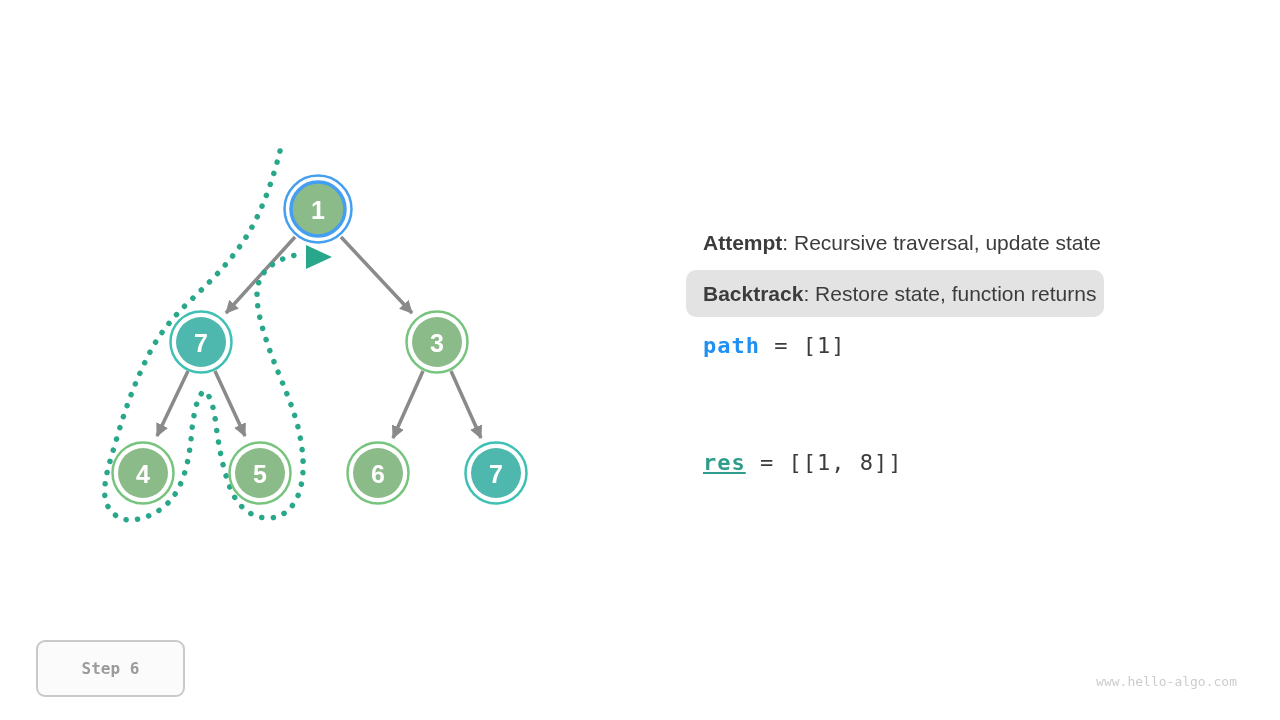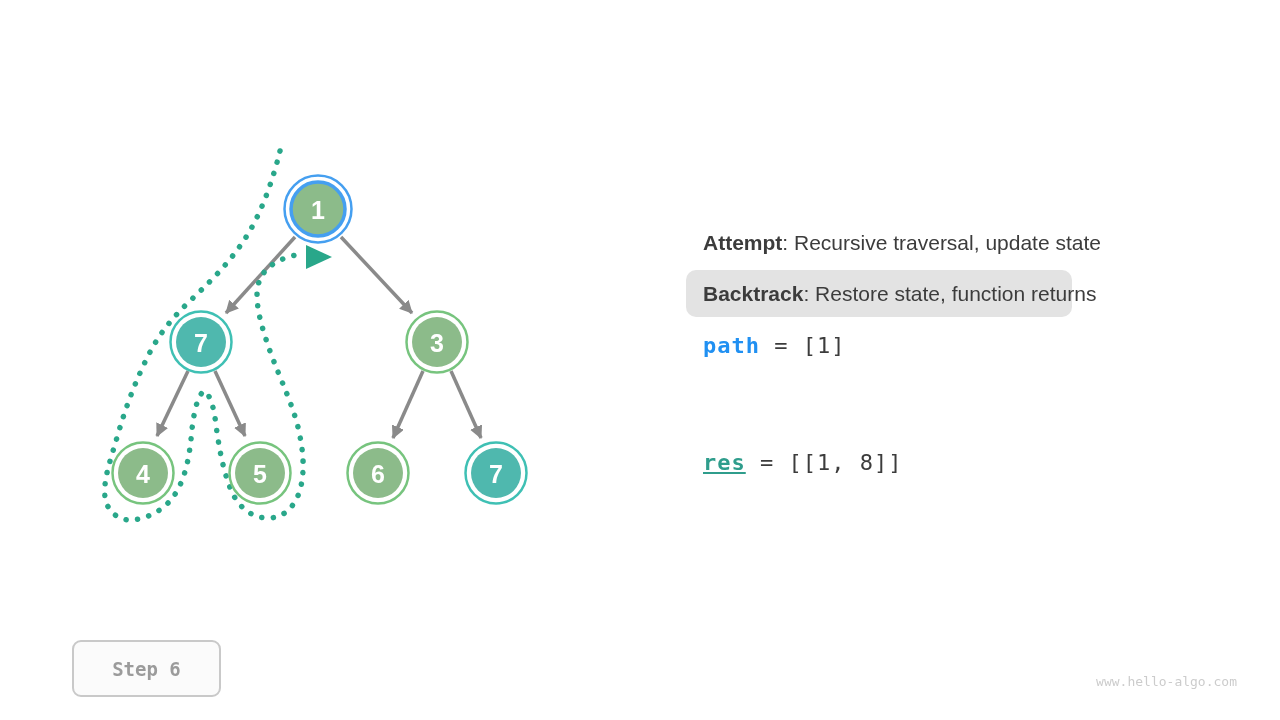--- a/index.html
+++ b/index.html
@@ -42,21 +42,21 @@
   .txt-line {
     position: absolute;
     font-size: 21px;
     color: var(--text_dark);
     white-space: nowrap;
   }
   .attempt-line { left: 703px; top: 231px; }
   .backtrack-pill {
     position: absolute;
     left: 686px; top: 270px;
-    width: 386px; height: 47px;
+    width: 418px; height: 47px;
     background: var(--pill_bg);
     border-radius: 10px;
     display: flex; align-items: center;
     box-sizing: border-box;
     padding-left: 17px;
     font-size: 21px;
     color: var(--text_dark);
     white-space: nowrap;
   }
   .code-line {
@@ -75,23 +75,22 @@
   
   .step-badge {
     position: absolute;
     left: 36px; top: 640px;
     width: 145px; height: 53px;
     background: #fbfbfb;
     border: 2px solid #c9c9c9;
     border-radius: 9px;
     display: flex; align-items: center; justify-content: center;
     font-family: "DejaVu Sans Mono", monospace;
-    font-size: 19px; font-weight: bold;
+    font-size: 16px; font-weight: bold;
     color: #9b9b9b;
-    margin-left: 36px;
   }
 
   
   .watermark {
     position: absolute;
     right: 43px; top: 674px;
     font-family: "DejaVu Sans Mono", monospace;
     font-size: 13px;
     color: #cccccc;
   }

